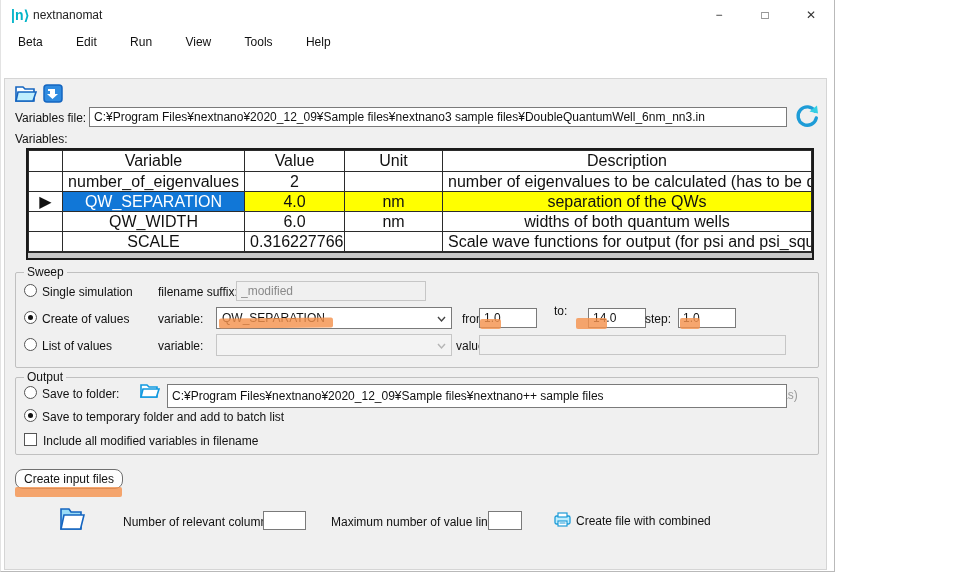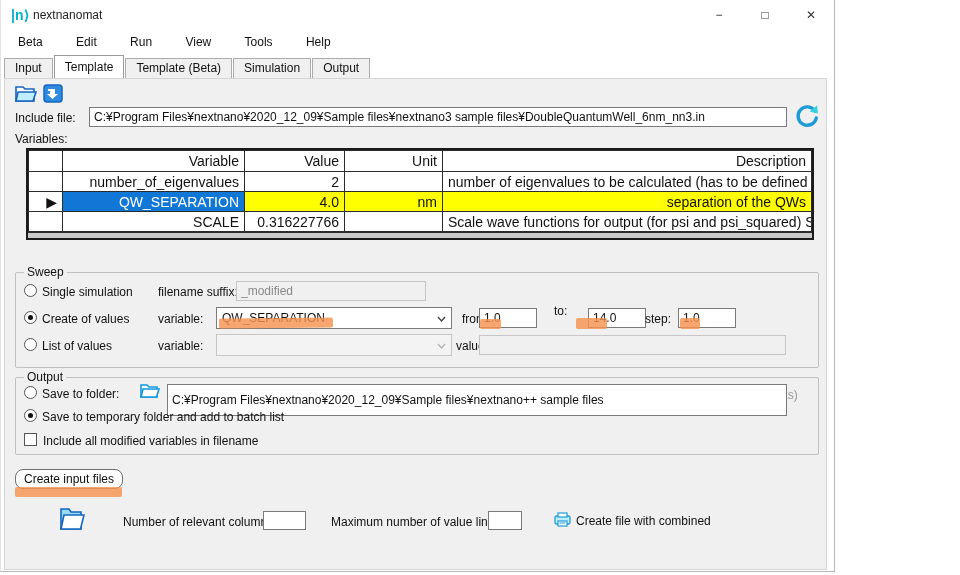--- a/index.html
+++ b/index.html
@@ -39,21 +39,21 @@
   .checkbox { position:absolute; width:13px; height:13px; border:1px solid #555; background:#fff; }
   .combo { position:absolute; background:#fff; border:1px solid #7a7a7a; height:22px; }
   .combo .combo-text { position:absolute; left:5px; top:3px; white-space:nowrap; }
   .combo.disabled { background:#f3f3f3; border-color:#c6c6c6; }
   .chev { position:absolute; right:6px; top:7px; width:8px; height:8px; }
   .chev svg { display:block; }
 
   
   .vtable { position:absolute; left:25px; top:148px; width:788px; background:#fff; border:2px solid #1a1a1a; }
   .vtable table { border-collapse:collapse; width:100%; table-layout:fixed; }
-  .vtable th, .vtable td { border:1px solid #2b2b2b; height:20px; padding:0 5px; font-weight:normal; text-align:right; font-size:14px; white-space:nowrap; overflow:hidden; }
+  .vtable th, .vtable td { border:1px solid #2b2b2b; height:20px; padding:0 5px; font-weight:normal; text-align:center; font-size:16px; white-space:nowrap; overflow:hidden; }
   .vtable th { height:21px; background:#ffffff; }
   .col-rh { width:34px; }
   .col-var { width:182px; }
   .col-val { width:100px; }
   .col-unit { width:98px; }
   .rh { background:#ffffff; text-align:center; color:#111; }
   td.sel-name { background:#1177d7; color:#fff; }
   td.hl { background:#ffff00; }
   .gridstrip { height:6px; background:#c9c9c9; border-top:1px solid #2b2b2b; }
 
@@ -82,40 +82,37 @@
 
     <div class="menubar">
       <span class="menuitem">Beta</span>
       <span class="menuitem">Edit</span>
       <span class="menuitem">Run</span>
       <span class="menuitem">View</span>
       <span class="menuitem">Tools</span>
       <span class="menuitem">Help</span>
     </div>
 
-    <div class="tabstrip">
-      <span class="tab">Input</span><span class="tab selected">Template</span><span class="tab">Template (Beta)</span><span class="tab">Simulation</span><span class="tab">Output</span>
-    </div>
 
     <div class="tabpage"></div>
 
     <span class="icon" style="left:13px; top:83px;">
       <svg width="24" height="21" viewBox="0 0 24 21">
         <path d="M2 4 L9 4 L11 6 L20 6 L20 18 L2 18 Z" fill="#ffffff" stroke="#1565c0" stroke-width="1.6"></path>
         <path d="M4 9 L22 9 L19 18 L2 18 Z" fill="#bfeefe" stroke="#1565c0" stroke-width="1.6"></path>
       </svg>
     </span>
     <span class="icon" style="left:41px; top:83px;">
       <svg width="22" height="21" viewBox="0 0 22 21">
         <rect x="2" y="2" width="18" height="17" rx="3" fill="#2f8be0" stroke="#1565c0" stroke-width="1.5"></rect>
         <path d="M6 6 L13 6 L13 11 L16 11 L10.5 16 L5 11 L8 11 L8 8 L6 8 Z" fill="#ffffff"></path>
       </svg>
     </span>
 
-    <span class="lbl" style="left:14px; top:111px;">Include file:</span>
+    <span class="lbl" style="left:14px; top:111px;">Variables file:</span>
     <input class="txt" style="left: 88px; top: 107px; width: 698px; height: 20px;" value="C:¥Program Files¥nextnano¥2020_12_09¥Sample files¥nextnano3 sample files¥DoubleQuantumWell_6nm_nn3.in">
     <span class="icon" style="left:793px; top:103px;">
       <svg width="26" height="26" viewBox="0 0 26 26">
         <path d="M21 8 A9.2 9.2 0 1 0 22.3 15" fill="none" stroke="#1e9cd7" stroke-width="3.4" stroke-linecap="round"></path>
         <polygon points="15.5,8.5 24,10.5 23,2.5" fill="#35cfe4"></polygon>
       </svg>
     </span>
 
     <span class="lbl" style="left:14px; top:132px;">Variables:</span>
     <div class="vtable">
@@ -144,20 +141,27 @@
         </tr>
         <tr>
           <td class="rh">▶</td>
           <td class="sel-name">QW_SEPARATION</td>
           <td class="hl">4.0</td>
           <td class="hl">nm</td>
           <td class="hl">separation of the QWs</td>
         </tr>
         <tr>
           <td class="rh"></td>
+          <td>QW_WIDTH</td>
+          <td>6.0</td>
+          <td>nm</td>
+          <td>widths of both quantum wells</td>
+        </tr>
+        <tr>
+          <td class="rh"></td>
           <td>SCALE</td>
           <td>0.316227766</td>
           <td></td>
           <td>Scale wave functions for output (for psi and psi_squared) Scale so that our...</td>
         </tr>
       </tbody>
         </table>
       <div class="gridstrip"></div>
     </div>
 
@@ -206,21 +210,21 @@
       <span class="grouplabel">Output</span>
     </div>
     <span class="radio" style="left:23px; top:386px;"></span>
     <span class="lbl" style="left:41px; top:387px;">Save to folder:</span>
     <span class="icon" style="left:138px; top:381px;">
       <svg width="22" height="20" viewBox="0 0 22 20">
         <path d="M2 4 L8 4 L10 6 L18 6 L18 16 L2 16 Z" fill="#ffffff" stroke="#1199e0" stroke-width="1.6"></path>
         <path d="M4 8 L20 8 L17.5 16 L2 16 Z" fill="#ffffff" stroke="#1199e0" stroke-width="1.6"></path>
       </svg>
     </span>
-    <input class="txt" style="left: 166px; top: 384px; width: 620px; height: 32px;" value="C:¥Program Files¥nextnano¥2020_12_09¥Sample files¥nextnano++ sample files">
+    <input class="txt" style="left: 166px; top: 384px; width: 620px; height: 24px;" value="C:¥Program Files¥nextnano¥2020_12_09¥Sample files¥nextnano++ sample files">
     <span class="radio on" style="left:23px; top:409px;"></span>
     <span class="lbl" style="left:41px; top:410px;">Save to temporary folder and add to batch list</span>
     <span class="checkbox" style="left:23px; top:433px;"></span>
     <span class="lbl" style="left:42px; top:434px;">Include all modified variables in filename</span>
 
     <button class="button" style="left:14px; top:469px; height:20px;border-radius:8px;">Create input files</button>
 
     <span class="icon" style="left:56px; top:503px;">
       <svg width="28" height="30" viewBox="0 0 28 30">
         <path d="M4 6 L12 6 L14 9 L24 9 L24 26 L4 26 Z" fill="#9adcf7" stroke="#1565c0" stroke-width="1.6"></path>

